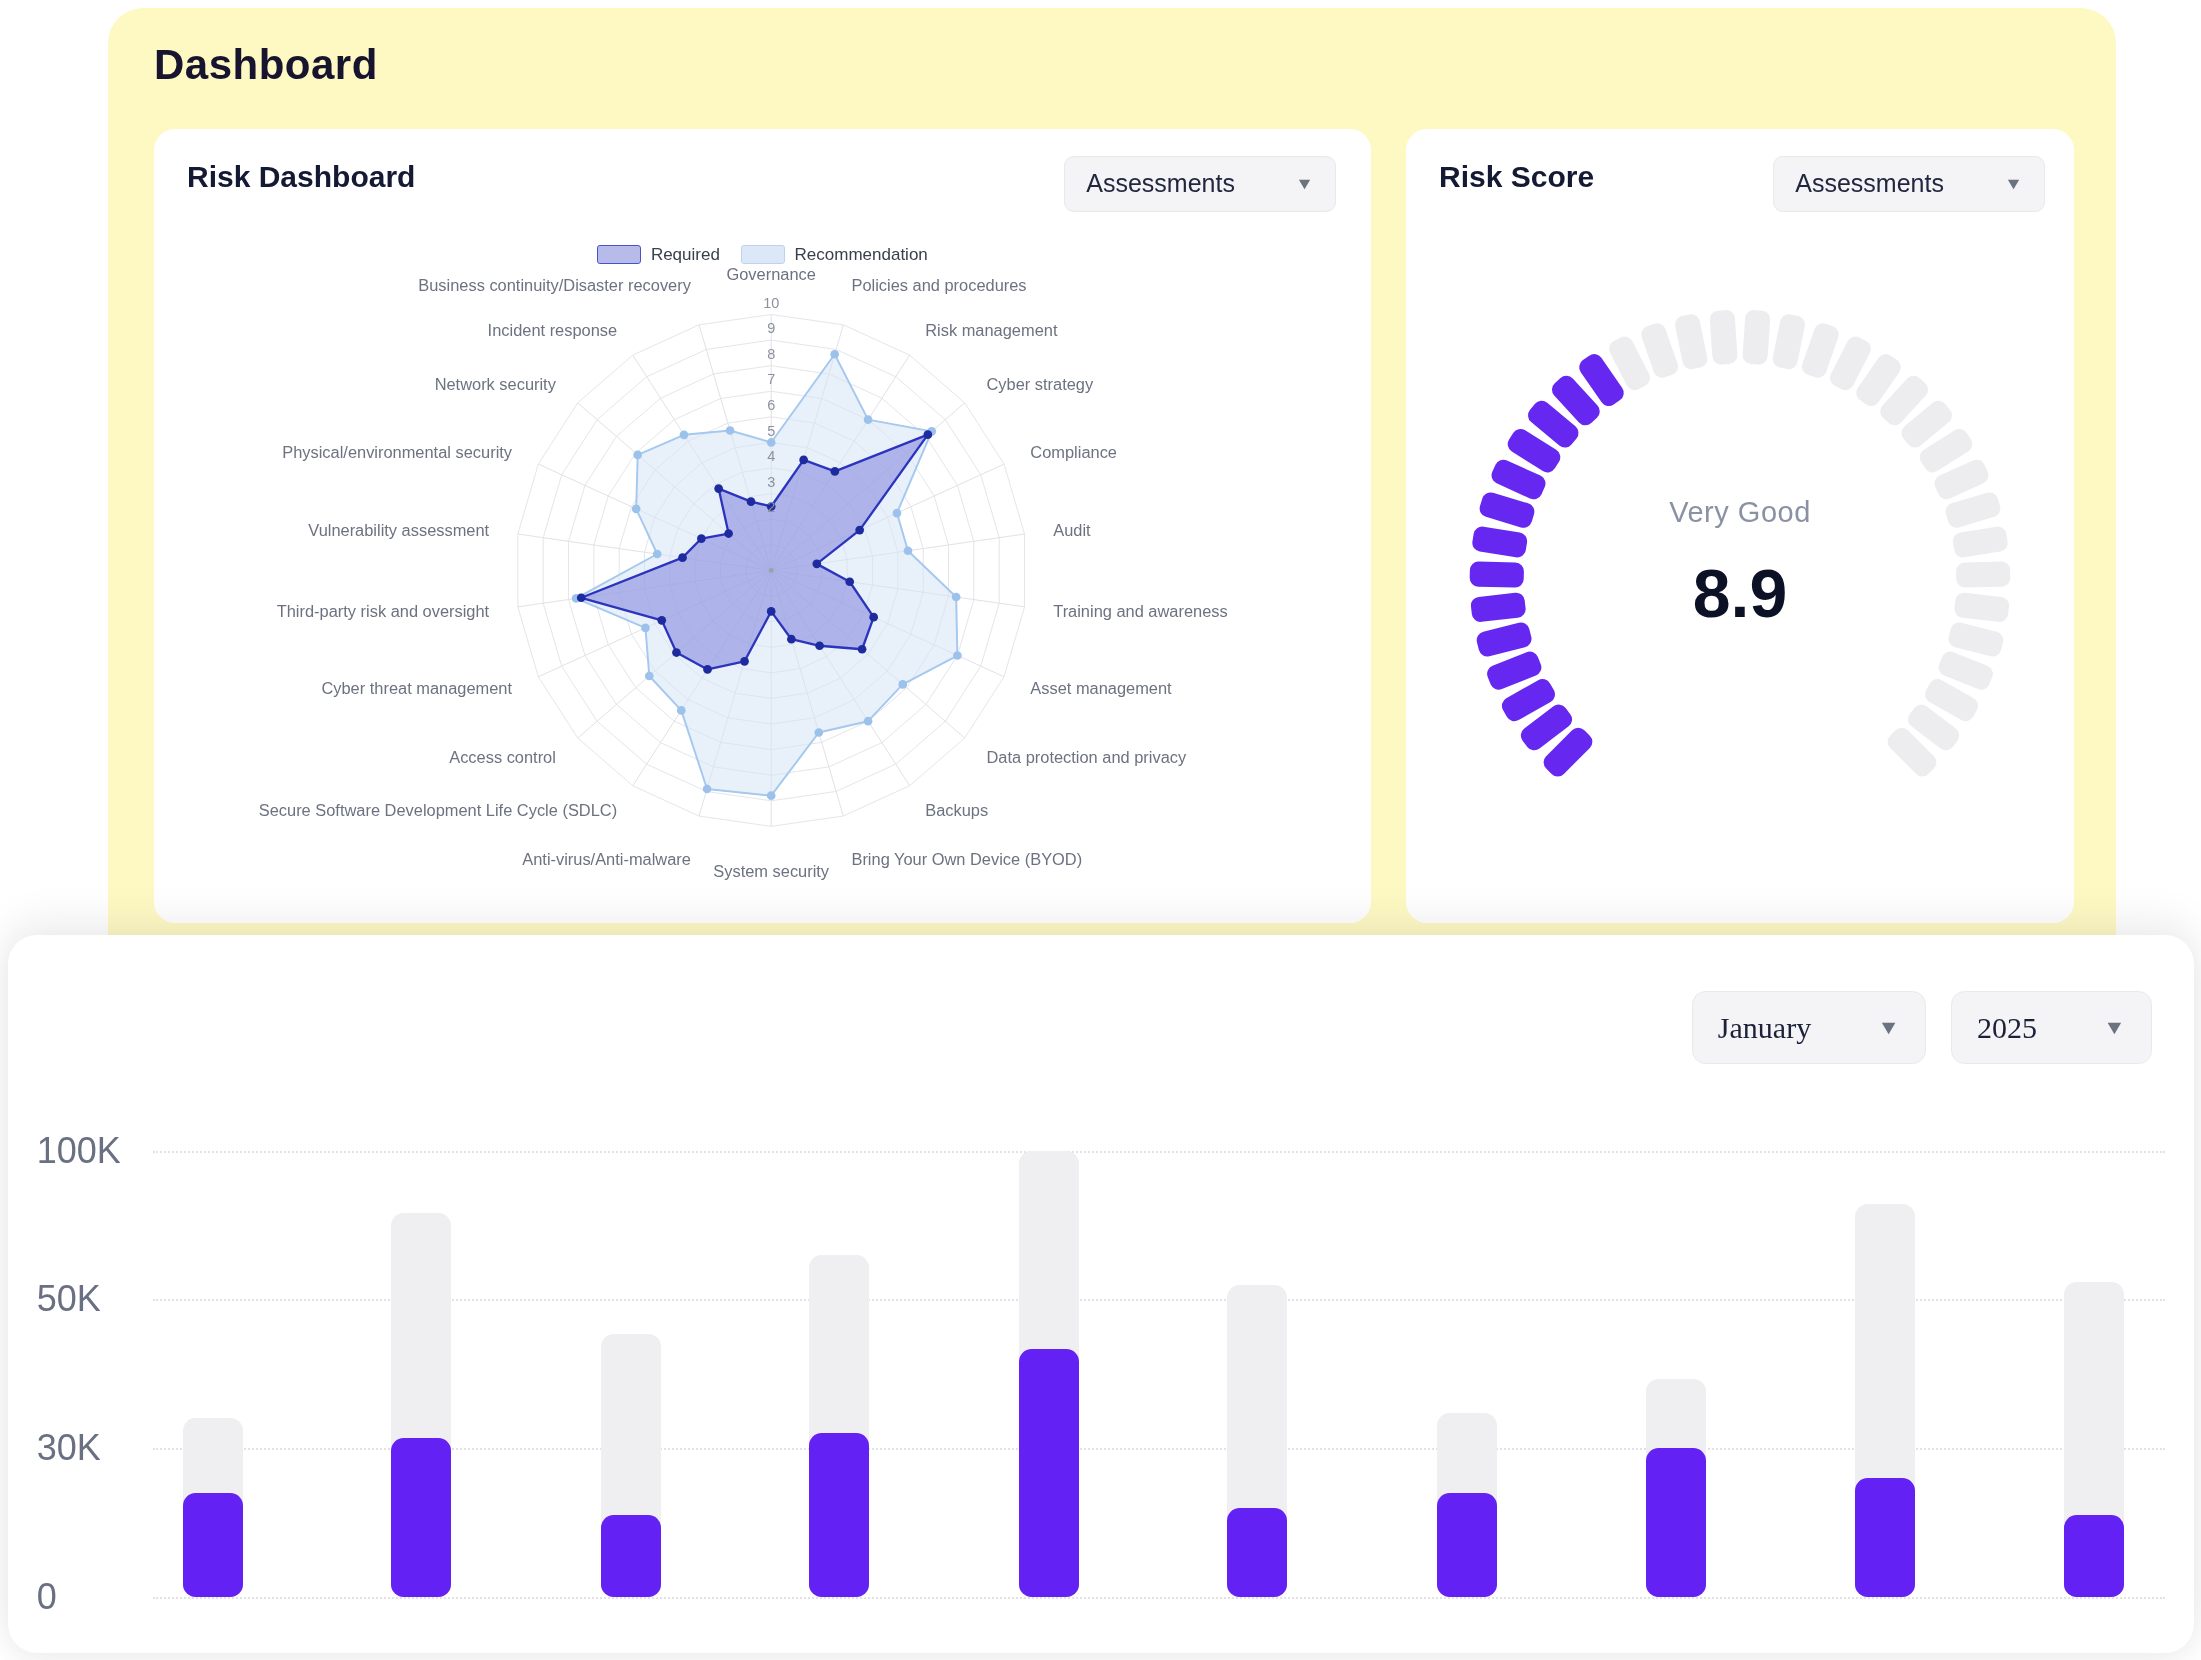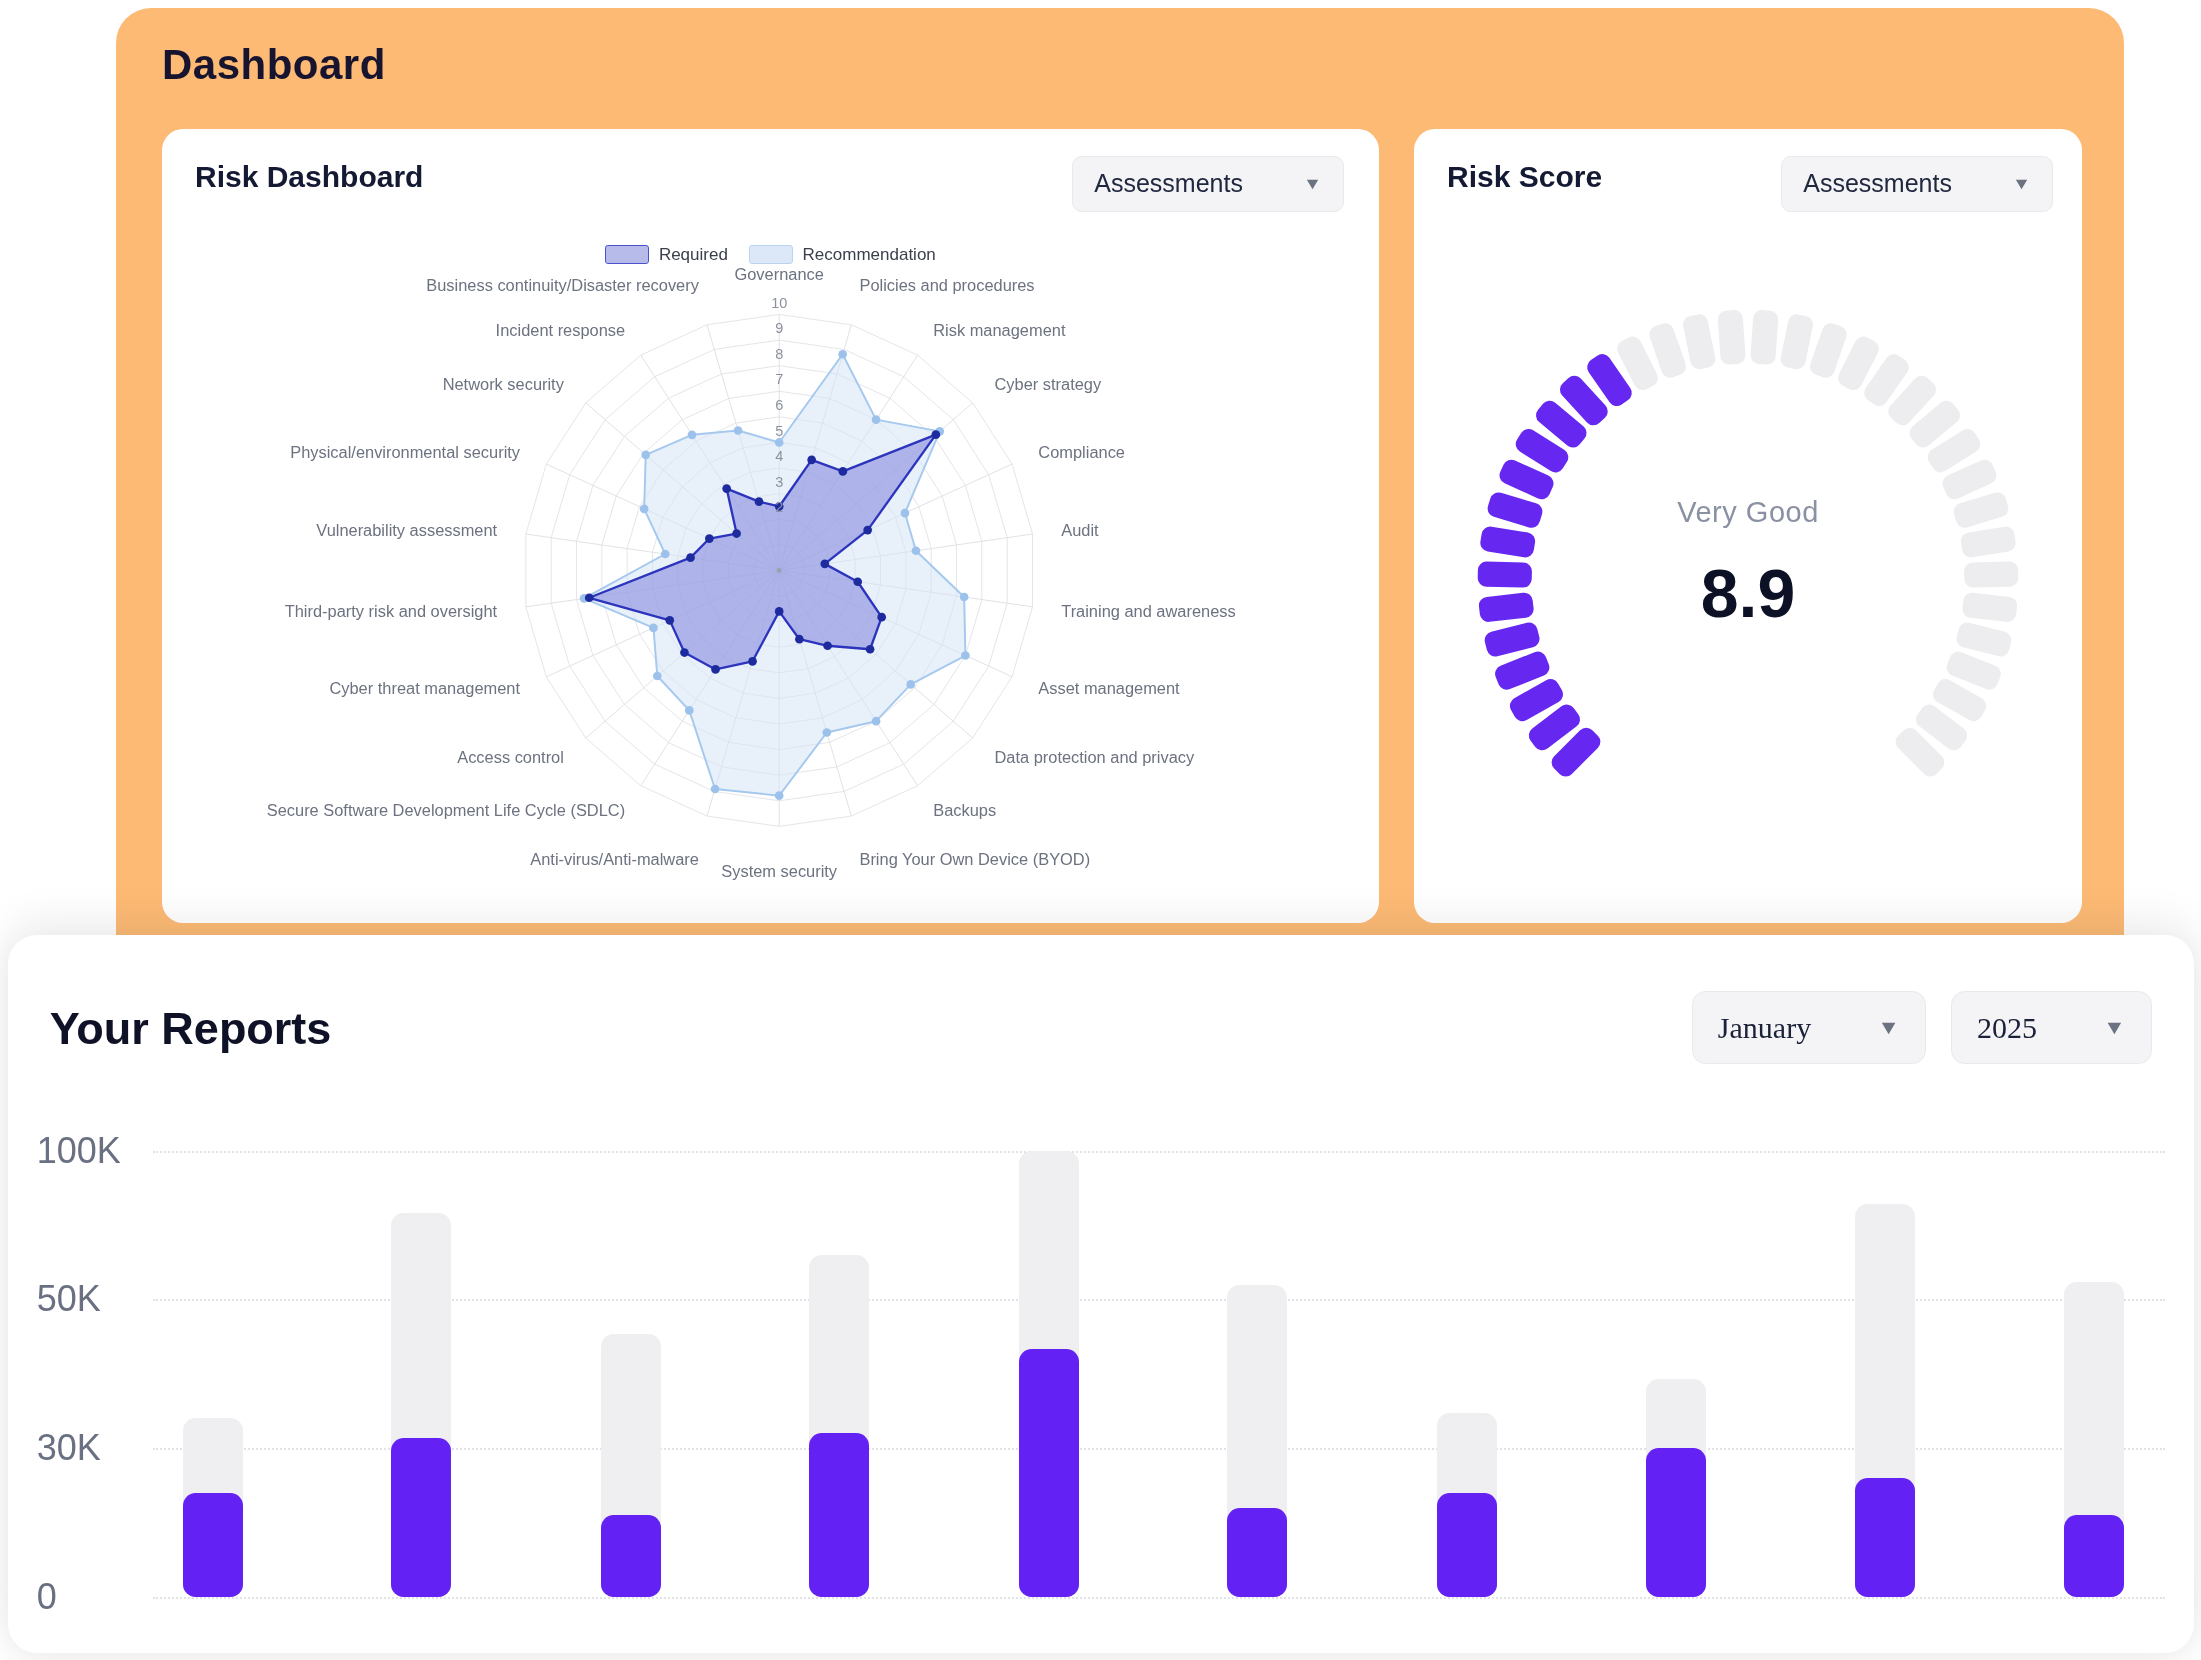--- a/index.html
+++ b/index.html
@@ -2,22 +2,22 @@
 <html><head>
 <meta charset="utf-8">
 <style>
   html,body{margin:0;padding:0;}
   body{
     width:2201px;height:1661px;position:relative;background:#ffffff;
     font-family:"Liberation Sans", sans-serif;overflow:hidden;
     -webkit-font-smoothing:antialiased;
   }
   .top-panel{
-    position:absolute;left:116px;top:7.7px;width:2008px;height:975px;
-    background:#fdba74;border-radius:35px;
+    position:absolute;left:108px;top:7.7px;width:2008px;height:975px;
+    background:#fef9c3;border-radius:35px;
   }
   .page-title{
     position:absolute;left:46px;top:33px;font-size:42px;font-weight:700;
     color:#171430;letter-spacing:0.5px;
   }
   .card{position:absolute;background:#ffffff;border-radius:21px;}
   .card-rd{left:46px;top:121px;width:1217px;height:794px;}
   .card-rs{left:1298px;top:121px;width:668px;height:794px;}
   .card-title{
     position:absolute;left:33px;top:31px;font-size:30px;font-weight:700;color:#141A33;
@@ -322,21 +322,20 @@
         </g>
       </svg>
     <div class="gauge-center">
       <div class="gauge-label">Very Good</div>
       <div class="gauge-value">8.9</div>
     </div>
   </div>
 </div>
 
 <div class="reports-card">
-  <div class="reports-title">Your Reports</div>
   <div class="reports-dropdowns">
     <div class="dropdown dd-reports">
       <span class="dd-label">January</span>
       <span class="caret">▼</span>
     </div>
     <div class="dropdown dd-reports">
       <span class="dd-label">2025</span>
       <span class="caret">▼</span>
     </div>
   </div>

